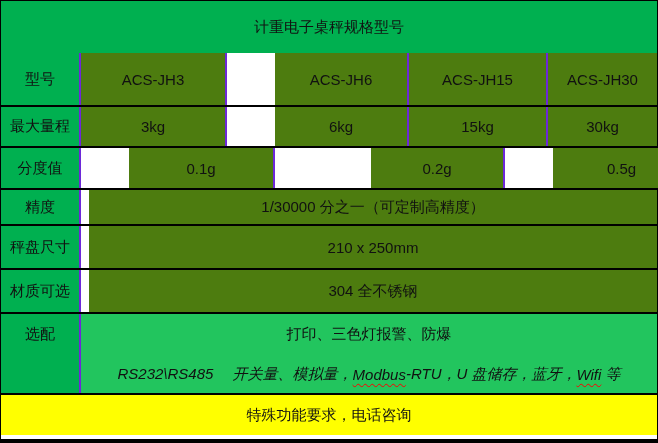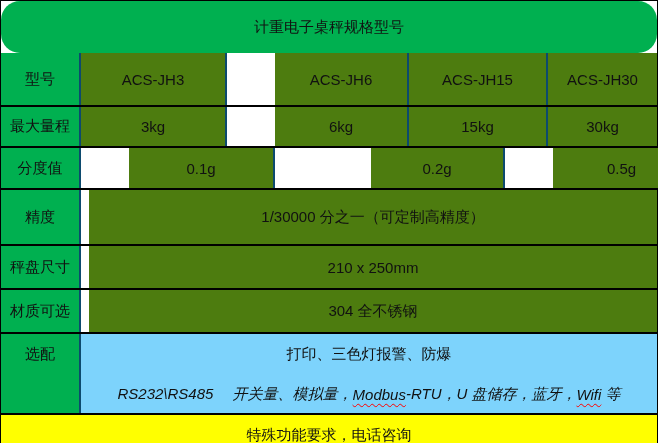--- a/index.html
+++ b/index.html
@@ -7,50 +7,50 @@
   .tbl {
     width:658px; height:443px;
     border:1px solid #000;
     border-bottom:4px solid #000;
     font-family:"Liberation Sans","DejaVu Sans",sans-serif;
     font-size:15px; color:#111111;
   }
   .row { display:flex; border-bottom:2px solid #000; }
   .cell {
     display:flex; align-items:center; justify-content:center;
-    border-right:2px solid #0c4a6e; text-align:center;
+    border-right:2px solid #6d28d9; text-align:center;
   }
   .cell:last-child { border-right:none; }
   .green { background:#00B050; }
   .gray  { background:#4d7c0f; }
   .yellow{ background:#FFFF00; }
 
   .title-row {
     height:52px; background:#00B050;
-    display:flex; align-items:center; justify-content:center;border-radius:19px;
+    display:flex; align-items:center; justify-content:center;
   }
   .r-model    { height:54px; }
   .r-capacity { height:41px; }
   .r-division { height:42px;gap:48px; }
-  .r-accuracy { height:56px; }
+  .r-accuracy { height:36px; }
   .r-pansize  { height:44px; }
   .r-material { height:44px; }
   .r-optional { height:81px; }
   .footer-row { height:40px; border-bottom:none;
     display:flex; align-items:center; justify-content:center; }
 
   .lbl { width:80px; flex:none; }
   .c1 { width:146px; flex:none; }
   .c2 { width:134px; flex:none;margin-left:48px; }
   .c3 { width:139px; flex:none; }
   .c4 { flex:1; }
   .span-cell { flex:1;margin-left:8px; }
 
   .optional-label { align-items:flex-start; padding-top:11px; }
-  .optional-data { flex:1; display:flex; flex-direction:column; background:#7dd3fc; }
+  .optional-data { flex:1; display:flex; flex-direction:column; background:#22c55e; }
   .opt-line { display:flex; align-items:center; justify-content:center; text-align:center; }
   .opt-line1 { height:41px; }
   .opt-line2 { height:38px; white-space:pre-wrap;font-style:italic; }
   .wavy {
     text-decoration-line:underline;
     text-decoration-style:wavy;
     text-decoration-color:#FF0000;
     text-decoration-thickness:1px;
     text-underline-offset:3px;
     text-decoration-skip-ink:none;

